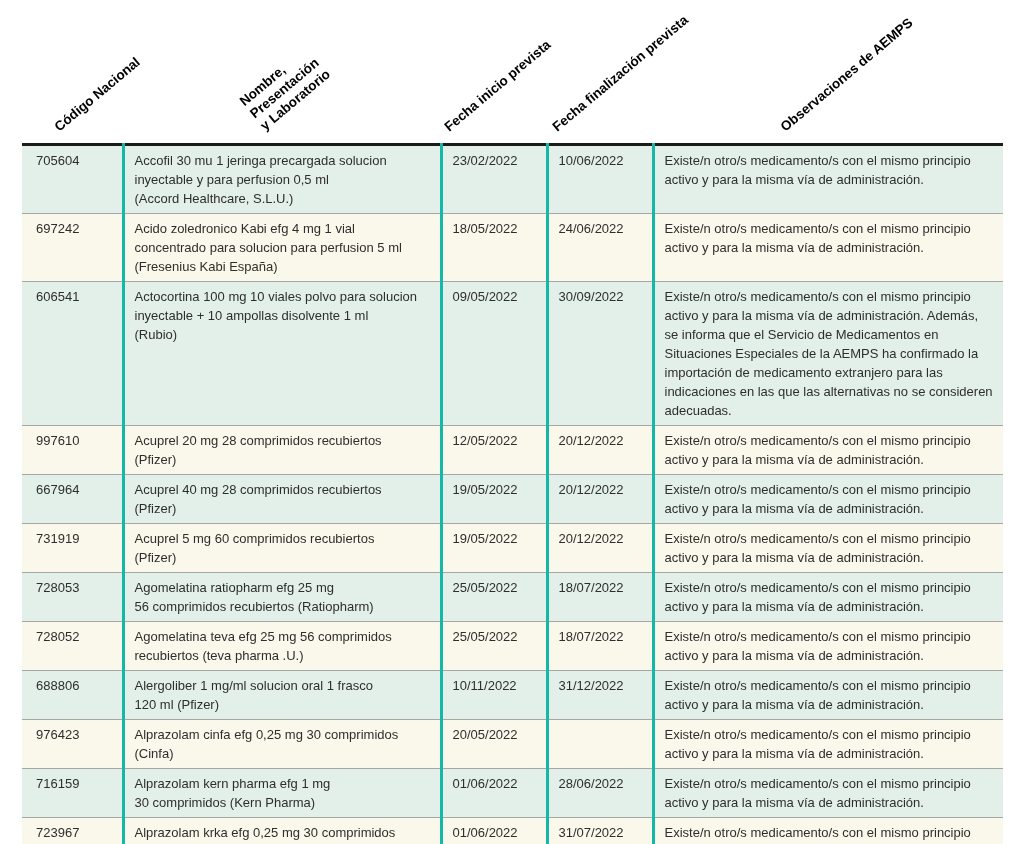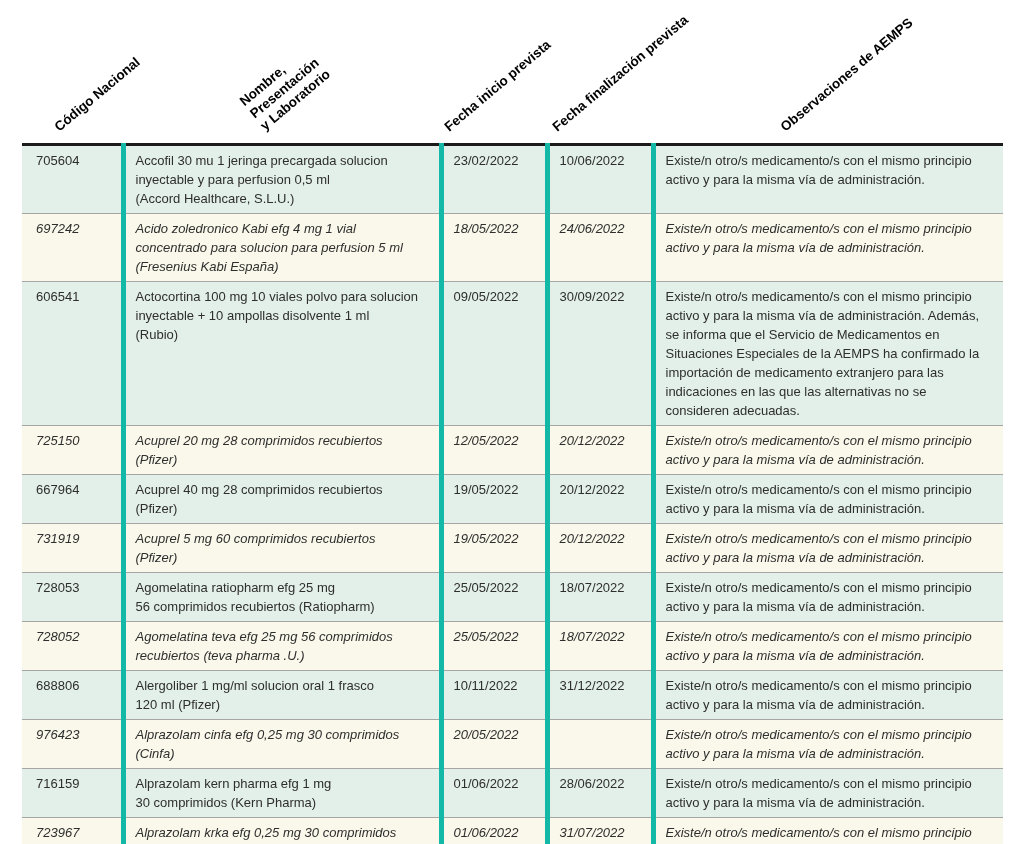--- a/index.html
+++ b/index.html
@@ -48,27 +48,27 @@
   }
   table.med-table td {
     vertical-align: top;
     padding: 5px 10px;
     line-height: 19px;
     border-bottom: 1px solid #a6a6a6;
     white-space: pre-line;
     overflow: hidden;
   }
   table.med-table td + td {
-    border-left: 5px solid #14b8a6;
+    border-left: 3px solid #14b8a6;
   }
   table.med-table td:first-child {
     padding-left: 14px;
   }
   tr.green { background: #e3f0e9; }
-  tr.cream { background: #faf8ea; font-style: italic; }
+  tr.cream { background: #faf8ea; }
 </style>
 </head>
 <body>
 
 <div class="page">
 
   <div class="header-area">
     <div class="hlabel h-codigo">Código Nacional</div>
     <div class="hlabel h-nombre">Nombre,
 Presentación
@@ -108,21 +108,21 @@
         <tr class="green">
           <td>606541</td>
           <td>Actocortina 100 mg 10 viales polvo para solucion
 inyectable + 10 ampollas disolvente 1 ml
 (Rubio)</td>
           <td>09/05/2022</td>
           <td>30/09/2022</td>
           <td>Existe/n otro/s medicamento/s con el mismo principio activo y para la misma vía de administración. Además, se informa que el Servicio de Medicamentos en Situaciones Especiales de la AEMPS ha confirmado la importación de medicamento extranjero para las indicaciones en las que las alternativas no se consideren adecuadas.</td>
         </tr>
         <tr class="cream">
-          <td>725150</td>
+          <td>997610</td>
           <td>Acuprel 20 mg 28 comprimidos recubiertos
 (Pfizer)</td>
           <td>12/05/2022</td>
           <td>20/12/2022</td>
           <td>Existe/n otro/s medicamento/s con el mismo principio activo y para la misma vía de administración.</td>
         </tr>
         <tr class="green">
           <td>667964</td>
           <td>Acuprel 40 mg 28 comprimidos recubiertos
 (Pfizer)</td>

